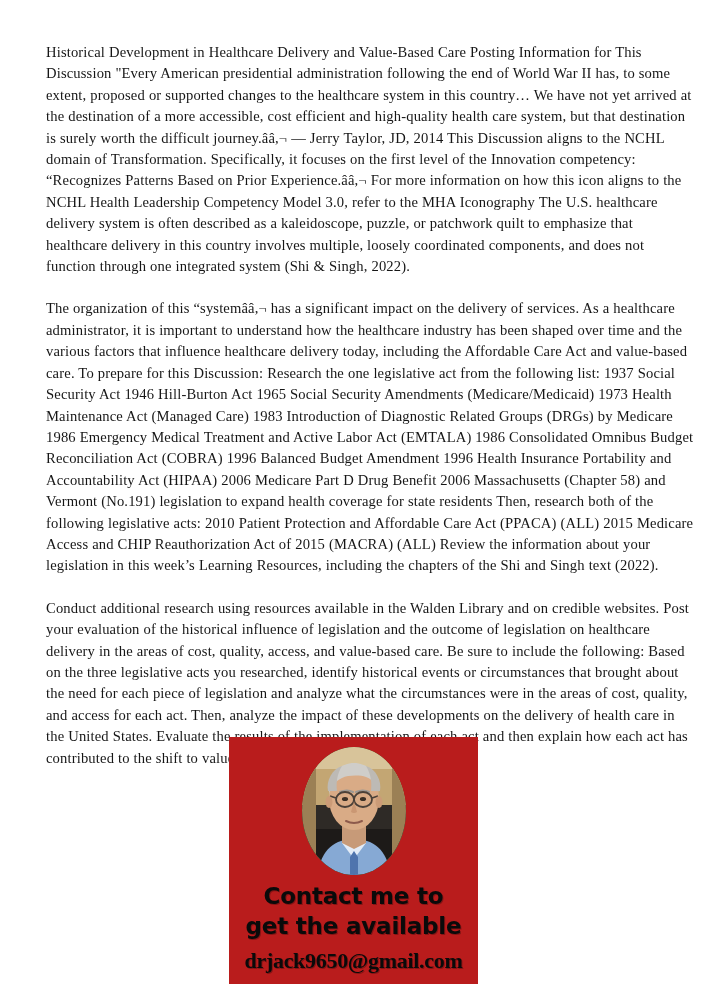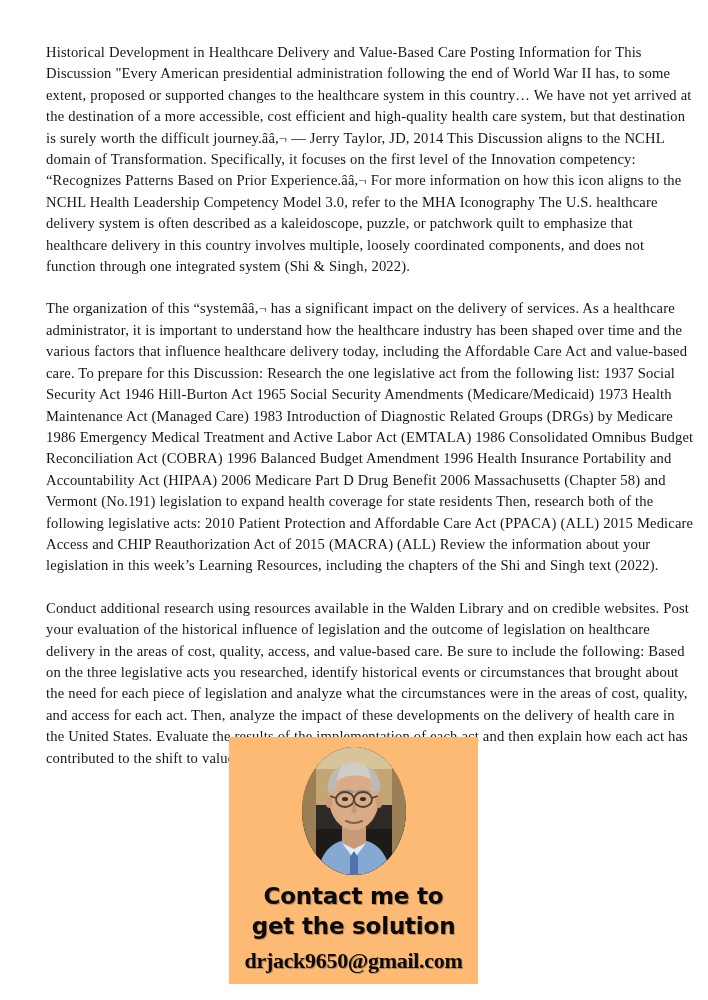--- a/index.html
+++ b/index.html
@@ -96,21 +96,21 @@
 <body>
 
 <div id="page">
 
   <div id="doc-body">
     <p class="para">Historical Development in Healthcare Delivery and Value-Based Care Posting Information for This Discussion "Every American presidential administration following the end of World War II has, to some extent, proposed or supported changes to the healthcare system in this country… We have not yet arrived at the destination of a more accessible, cost efficient and high-quality health care system, but that destination is surely worth the difficult journey.ââ,¬ — Jerry Taylor, JD, 2014 This Discussion aligns to the NCHL domain of Transformation. Specifically, it focuses on the first level of the Innovation competency: “Recognizes Patterns Based on Prior Experience.ââ,¬ For more information on how this icon aligns to the NCHL Health Leadership Competency Model 3.0, refer to the MHA Iconography The U.S. healthcare delivery system is often described as a kaleidoscope, puzzle, or patchwork quilt to emphasize that healthcare delivery in this country involves multiple, loosely coordinated components, and does not function through one integrated system (Shi &amp; Singh, 2022).</p>
     <p class="para">The organization of this “systemââ,¬ has a significant impact on the delivery of services. As a healthcare administrator, it is important to understand how the healthcare industry has been shaped over time and the various factors that influence healthcare delivery today, including the Affordable Care Act and value-based care. To prepare for this Discussion: Research the one legislative act from the following list: 1937 Social Security Act 1946 Hill-Burton Act 1965 Social Security Amendments (Medicare/Medicaid) 1973 Health Maintenance Act (Managed Care) 1983 Introduction of Diagnostic Related Groups (DRGs) by Medicare 1986 Emergency Medical Treatment and Active Labor Act (EMTALA) 1986 Consolidated Omnibus Budget Reconciliation Act (COBRA) 1996 Balanced Budget Amendment 1996 Health Insurance Portability and Accountability Act (HIPAA) 2006 Medicare Part D Drug Benefit 2006 Massachusetts (Chapter 58) and Vermont (No.191) legislation to expand health coverage for state residents Then, research both of the following legislative acts: 2010 Patient Protection and Affordable Care Act (PPACA) (ALL) 2015 Medicare Access and CHIP Reauthorization Act of 2015 (MACRA) (ALL) Review the information about your legislation in this week’s Learning Resources, including the chapters of the Shi and Singh text (2022).</p>
     <p class="para">Conduct additional research using resources available in the Walden Library and on credible websites. Post your evaluation of the historical influence of legislation and the outcome of legislation on healthcare delivery in the areas of cost, quality, access, and value-based care. Be sure to include the following: Based on the three legislative acts you researched, identify historical events or circumstances that brought about the need for each piece of legislation and analyze what the circumstances were in the areas of cost, quality, and access for each act. Then, analyze the impact of these developments on the delivery of health care in the United States. Evaluate the results of the implementation of each act and then explain how each act has contributed to the shift to value-based care.</p>
   </div>
 
-  <div id="contact-card" style="background: #fdba74;">
+  <div id="contact-card" style="background: #b91c1c;">
 
     <div id="avatar">
       <svg viewBox="0 0 104 128" xmlns="http://www.w3.org/2000/svg" aria-hidden="true">
         <defs>
           <clipPath id="ovalclip">
             <ellipse cx="52" cy="64" rx="52" ry="64"></ellipse>
           </clipPath>
         </defs>
         <g clip-path="url(#ovalclip)">
 
@@ -156,19 +156,19 @@
           <path d="M44 74 q8 4 16 0" stroke="#8d5a4b" stroke-width="2" fill="none" stroke-linecap="round"></path>
 
           <ellipse cx="27" cy="55" rx="3.5" ry="6" fill="#cb9b77"></ellipse>
           <ellipse cx="77" cy="55" rx="3.5" ry="6" fill="#cb9b77"></ellipse>
         </g>
       </svg>
     </div>
 
     <div class="card-line card-head" id="card-head-1">Contact me to</div>
 
-    <div class="card-line card-head" id="card-head-2">get the solution</div>
+    <div class="card-line card-head" id="card-head-2">get the available</div>
 
     <div class="card-line" id="card-email">drjack9650@gmail.com</div>
 
   </div>
 
 </div>
 
 </body></html>

